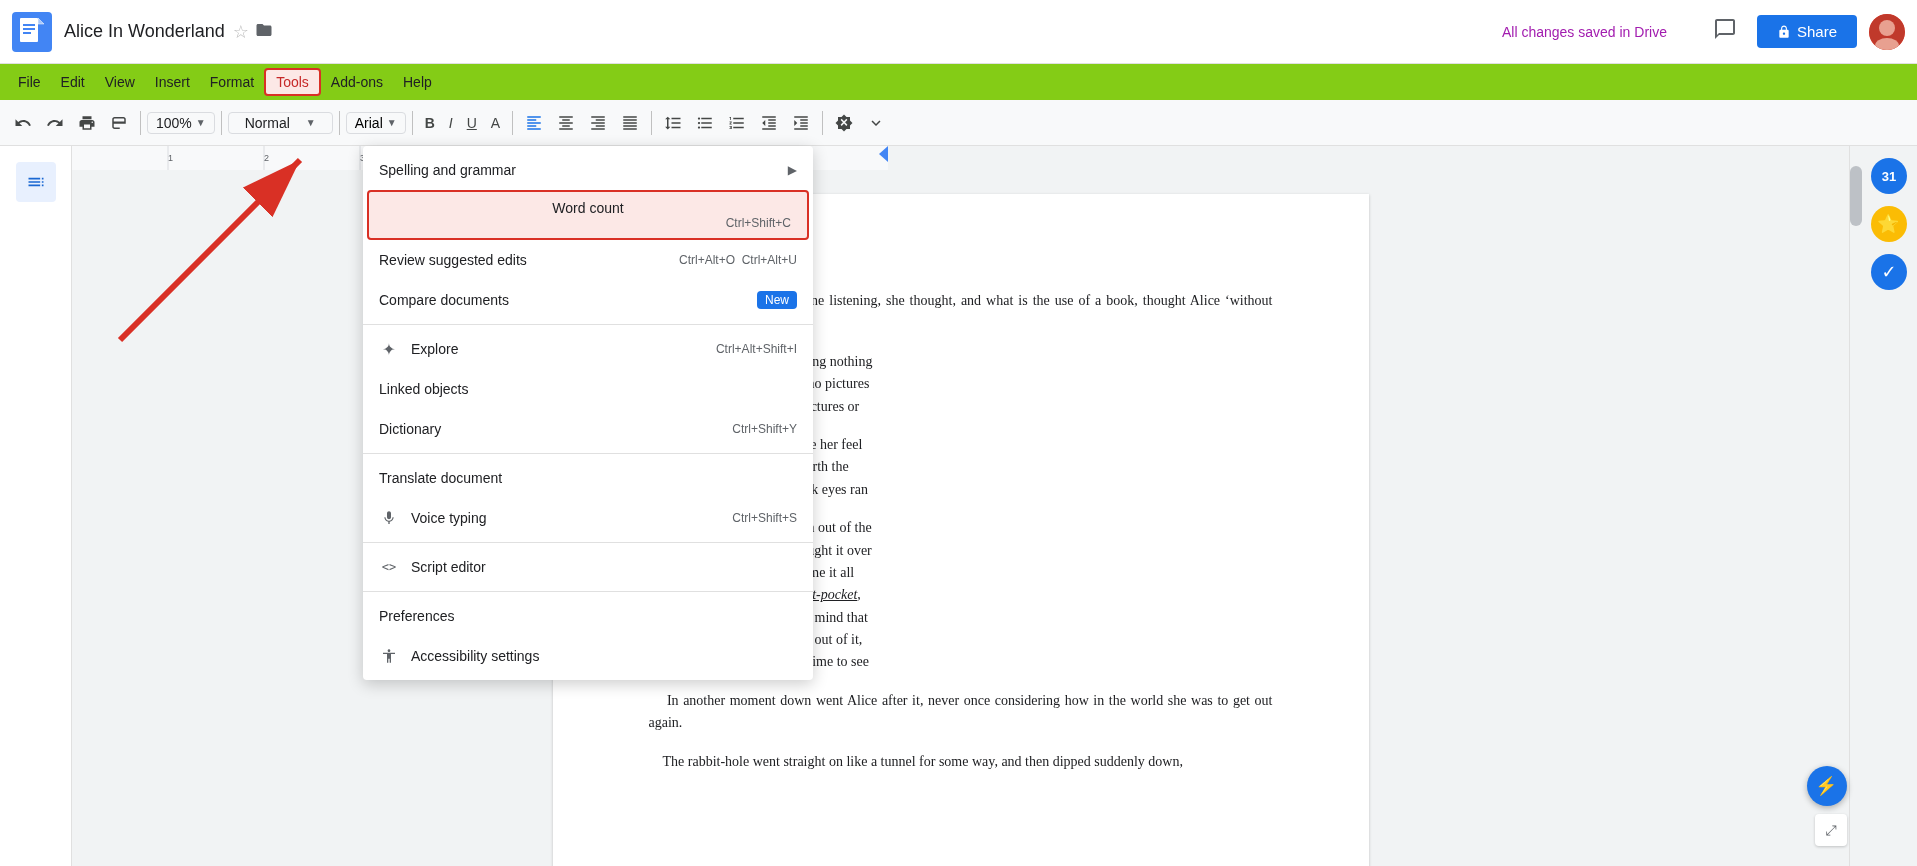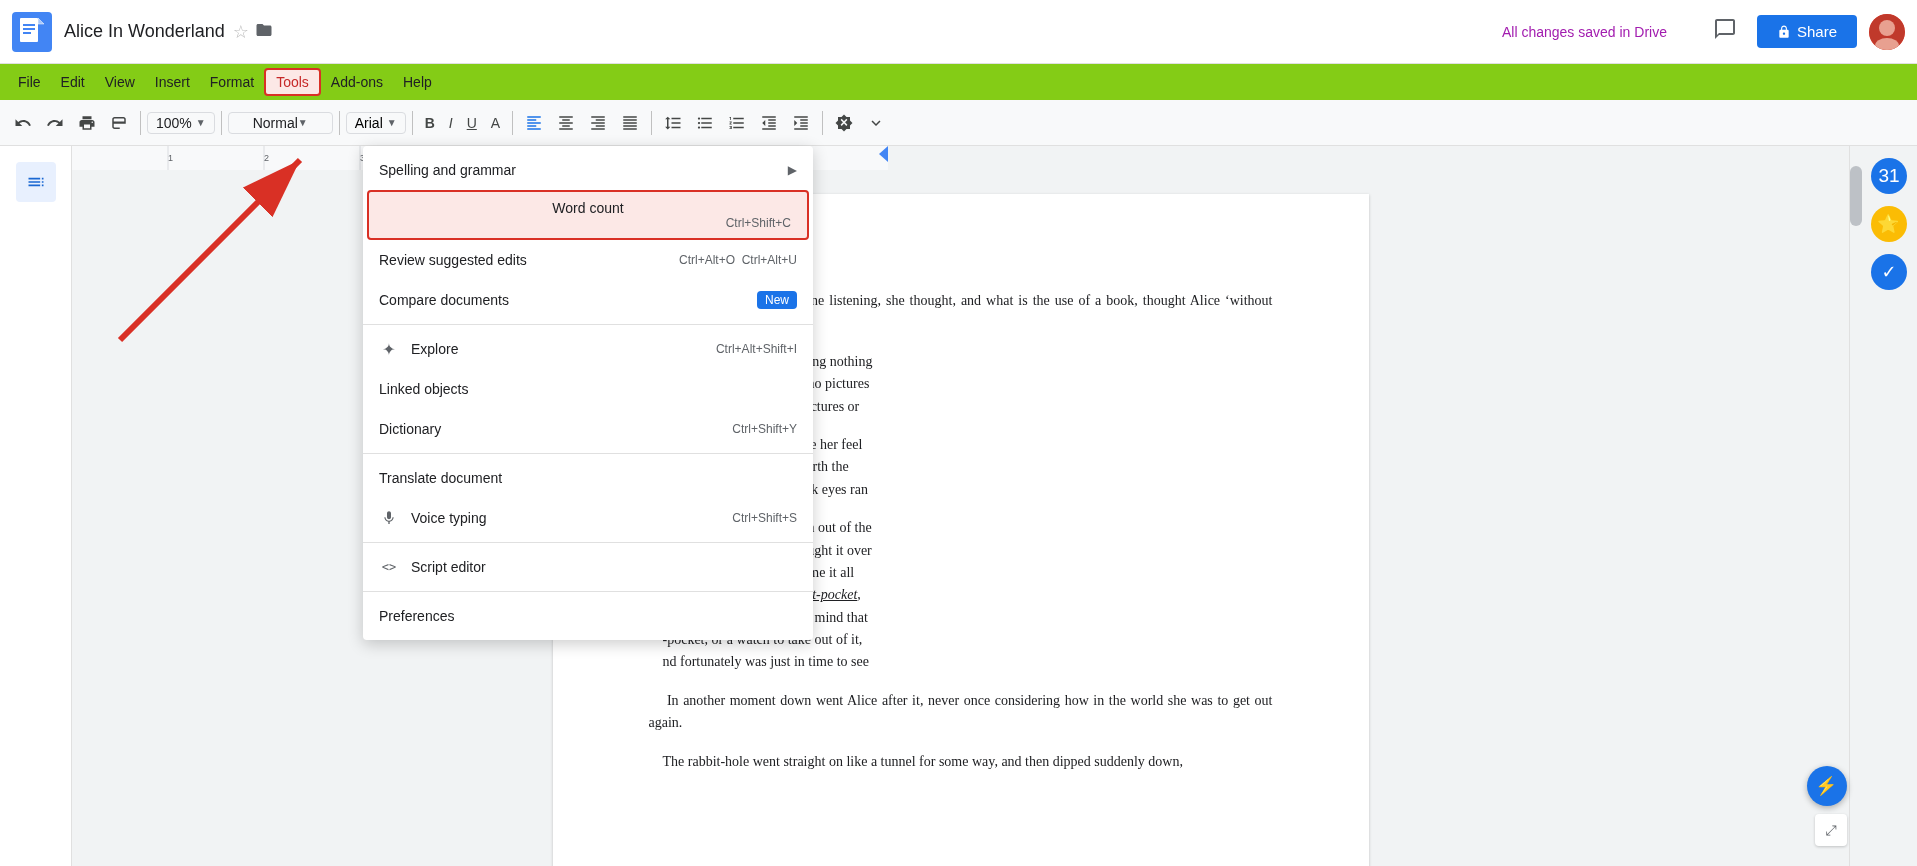--- a/index.html
+++ b/index.html
@@ -166,21 +166,21 @@
     <svg width="18" height="18" viewBox="0 0 24 24" fill="#444746">
         <path d="M18 4H6C4.34 4 3 5.34 3 7v10c0 1.66 1.34 3 3 3h7v-2H6c-.55 0-1-.45-1-1v-4h16V7c0-1.66-1.34-3-3-3zm1 6H5V7c0-.55.45-1 1-1h12c.55 0 1 .45 1 1v3z"></path>
       </svg>
   </button>
   <div class="tb-divider"></div>
   <div style="display:flex;align-items:center;border:1px solid #dadce0;border-radius:4px;padding:2px 8px;gap:4px;cursor:pointer;">
     <span style="font-size:14px;color:#202124;">100%</span>
     <span style="font-size:10px;color:#5f6368;">▼</span>
   </div>
   <div class="tb-divider"></div>
-  <div style="display:flex;align-items:center;border:1px solid #dadce0;border-radius:4px;padding:2px 24px;gap:0;cursor:pointer;">
+  <div style="display:flex;align-items:center;border:1px solid #dadce0;border-radius:4px;padding:2px 16px;gap:16px;cursor:pointer;">
     <span style="font-size:14px;color:#202124;">Normal</span>
     <span style="font-size:10px;color:#5f6368;">▼</span>
   </div>
   <div class="tb-divider"></div>
 
   <div style="display:flex;align-items:center;gap:4px;padding:2px 8px;border:1px solid #dadce0;border-radius:4px;cursor:pointer;">
     <span style="font-size:14px;">Arial</span>
     <span style="font-size:10px;color:#5f6368;">▼</span>
   </div>
   <div class="tb-divider"></div>
@@ -317,21 +317,21 @@
         </p>
       </div>
     </div>
   </div>
 
   <div id="scrollbar" style="width:12px;background:#f1f3f4;border-left:1px solid #e0e0e0;position:relative;">
     <div style="width:12px;height:60px;background:#bdc1c6;border-radius:6px;position:absolute;top:20px;"></div>
   </div>
 
   <div id="right-sidebar" style="width:56px;background:#f1f3f4;display:flex;flex-direction:column;align-items:center;padding-top:12px;gap:12px;">
-    <div style="width:36px;height:36px;border-radius:50%;background:#1a73e8;color:white;display:flex;align-items:center;justify-content:center;font-size:19px;font-weight:normal;cursor:pointer;">
+    <div style="width:36px;height:36px;border-radius:50%;background:#1a73e8;color:white;display:flex;align-items:center;justify-content:center;font-size:13px;font-weight:bold;cursor:pointer;">
       <span>31</span>
     </div>
     <div style="width:36px;height:36px;border-radius:50%;background:#fbbc04;color:white;display:flex;align-items:center;justify-content:center;font-size:18px;cursor:pointer;">⭐</div>
     <div style="width:36px;height:36px;border-radius:50%;background:#1a73e8;color:white;display:flex;align-items:center;justify-content:center;font-size:18px;cursor:pointer;">✓</div>
   </div>
 </div>
 
 <div id="bottom-right" style="position:fixed;bottom:20px;right:70px;display:flex;flex-direction:column;gap:8px;align-items:flex-end;">
   <div style="width:40px;height:40px;background:#1a73e8;border-radius:50%;display:flex;align-items:center;justify-content:center;color:white;font-size:18px;cursor:pointer;box-shadow:0 2px 6px rgba(0,0,0,0.3);">
     ⚡
@@ -402,20 +402,28 @@
     <span class="dd-icon" style="font-size:12px;font-family:monospace;">&lt;&gt;</span>
     <span class="dd-item-label">Script editor</span>
   </div>
 
   <div class="dd-divider"></div>
 
   <div class="dd-item">
     <span class="dd-item-label">Preferences</span>
   </div>
 
+  <div class="dd-item">
+    <span class="dd-icon">
+      <svg width="16" height="16" viewBox="0 0 24 24" fill="#5f6368">
+          <path d="M12 2c1.1 0 2 .9 2 2s-.9 2-2 2-2-.9-2-2 .9-2 2-2zm9 7h-6v13h-2v-6h-2v6H9V9H3V7h18v2z"></path>
+        </svg>
+    </span>
+    <span class="dd-item-label">Accessibility settings</span>
+  </div>
 </div>
 
 <svg id="red-arrow" style="position:fixed;top:130px;left:60px;width:340px;height:230px;pointer-events:none;z-index:998;">
   <defs>
     <marker id="arrowhead" markerWidth="10" markerHeight="7" refX="10" refY="3.5" orient="auto">
       <polygon points="0 0, 10 3.5, 0 7" fill="#d93025"></polygon>
     </marker>
   </defs>
 
   <path d="M 60 210 L 240 30" stroke="#d93025" stroke-width="6" fill="none" marker-end="url(#arrowhead)"></path>

